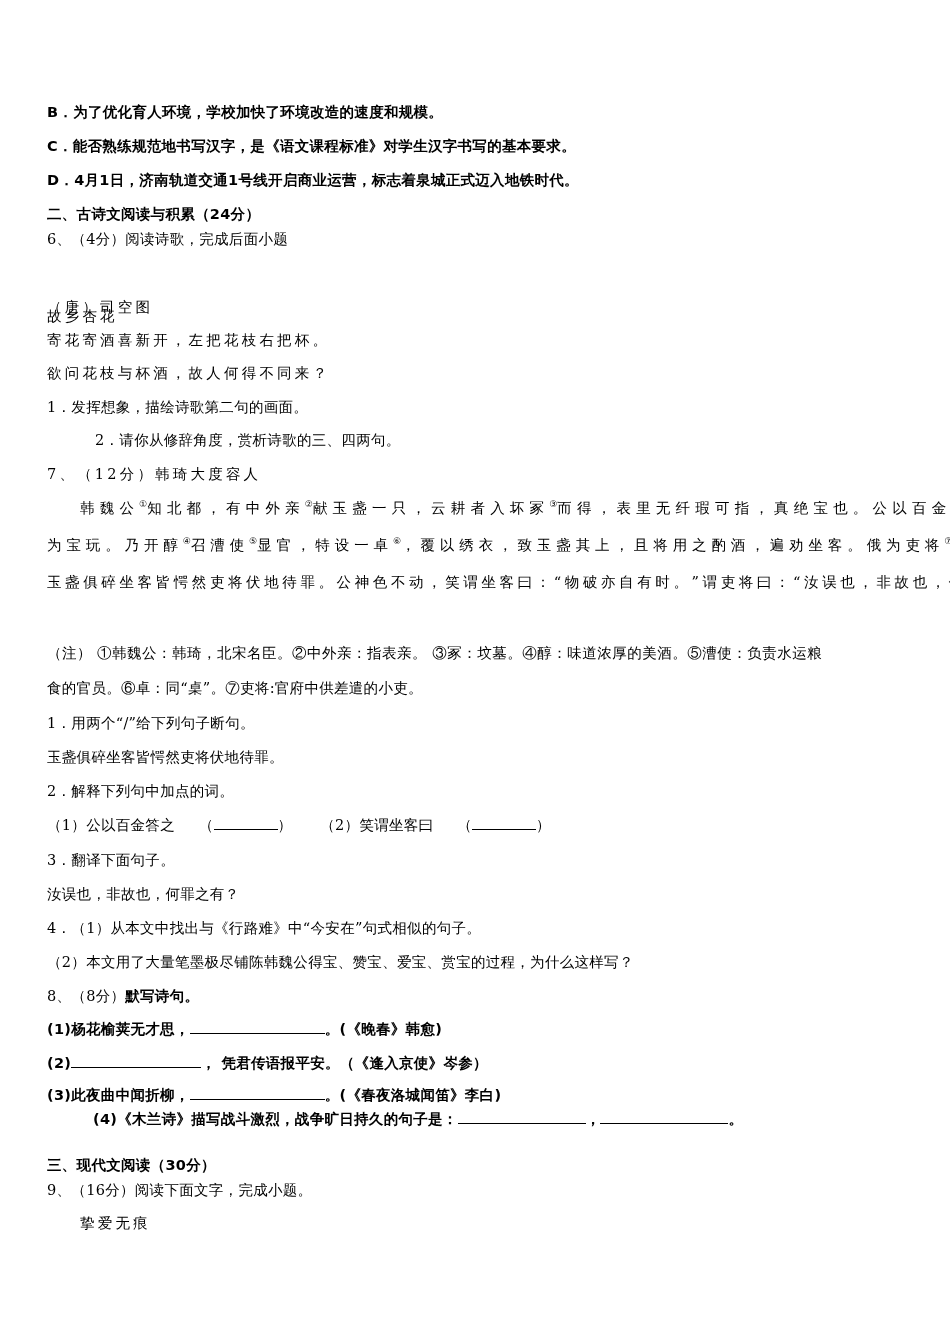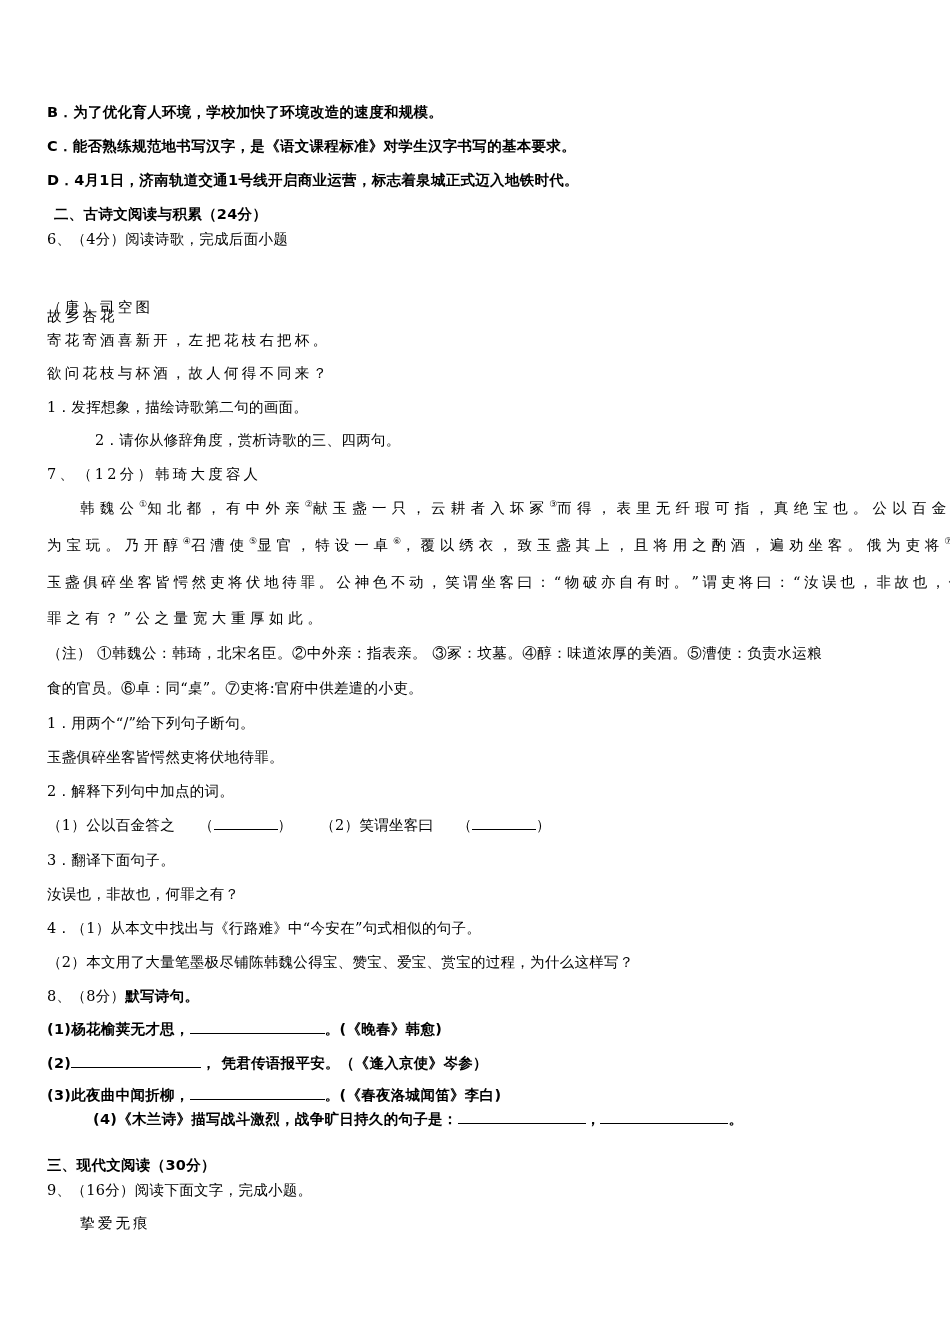--- a/index.html
+++ b/index.html
@@ -21,38 +21,37 @@
   </style>
 </head>
 <body>
 
 <div class="page">
 
   <div class="line bold" style="top:102px;">B．为了优化育人环境，学校加快了环境改造的速度和规模。</div>
   <div class="line bold" style="top:136px;">C．能否熟练规范地书写汉字，是《语文课程标准》对学生汉字书写的基本要求。</div>
   <div class="line bold" style="top:170px;">D．4月1日，济南轨道交通1号线开启商业运营，标志着泉城正式迈入地铁时代。</div>
 
-  <div class="line bold" style="top:204px;margin-left:7px;">二、古诗文阅读与积累（24分）</div>
+  <div class="line bold" style="top:204px;">二、古诗文阅读与积累（24分）</div>
   <div class="line" style="top:229px;">6、（4分）阅读诗歌，完成后面小题</div>
   <div class="line kai" style="top:263px;margin-top:43px;">故乡杏花</div>
   <div class="line kai" style="top:297px;">（唐）司空图</div>
   <div class="line kai" style="top:330px;">寄花寄酒喜新开，左把花枝右把杯。</div>
   <div class="line kai" style="top:363px;">欲问花枝与杯酒，故人何得不同来？</div>
   <div class="line" style="top:397px;">1．发挥想象，描绘诗歌第二句的画面。</div>
   <div class="line" style="top:430px;margin-left:48px;">2．请你从修辞角度，赏析诗歌的三、四两句。</div>
   <div class="line kai" style="top:464px;">7、（12分）韩琦大度容人</div>
 
   <div class="line para indent" style="top:498px;">
     <span>韩魏公</span><span class="sup">①</span><span>知北都，有中外亲</span><span class="sup">②</span><span>献玉盏一只，云耕者入坏冢</span><span class="sup">③</span><span>而得，表里无纤瑕可指，真绝宝也。公以百金答之，尤</span>
   </div>
   <div class="line para" style="top:535px; letter-spacing:4.9px;">
     <span>为宝玩。乃开醇</span><span class="sup">④</span><span>召漕使</span><span class="sup">⑤</span><span>显官，特设一卓</span><span class="sup">⑥</span><span>，覆以绣衣，致玉盏其上，且将用之酌酒，遍劝坐客。俄为吏将</span><span class="sup">⑦</span>
   </div>
   <div class="line para" style="top:572px; letter-spacing:3.6px;">玉盏俱碎坐客皆愕然吏将伏地待罪。公神色不动，笑谓坐客曰：“物破亦自有时。”谓吏将曰：“汝误也，非故也，何</div>
-  <div class="line para" style="top:608px; letter-spacing:4.6px;">罪之有？”公之量宽大重厚如此。</div>
 
   <div class="line" style="top:643px; letter-spacing:0.5px;">（注）  ①韩魏公：韩琦，北宋名臣。②中外亲：指表亲。 ③冢：坟墓。④醇：味道浓厚的美酒。⑤漕使：负责水运粮</div>
   <div class="line" style="top:678px;">食的官员。⑥卓：同“桌”。⑦吏将:官府中供差遣的小吏。</div>
 
   <div class="line" style="top:713px;">1．用两个“/”给下列句子断句。</div>
   <div class="line" style="top:747px;">玉盏俱碎坐客皆愕然吏将伏地待罪。</div>
   <div class="line" style="top:781px;">2．解释下列句中加点的词。</div>
   <div class="line" style="top:815px;">
     <span>（1）公以百金答之</span>
     <span style="display:inline-block; width:14px;"></span>

